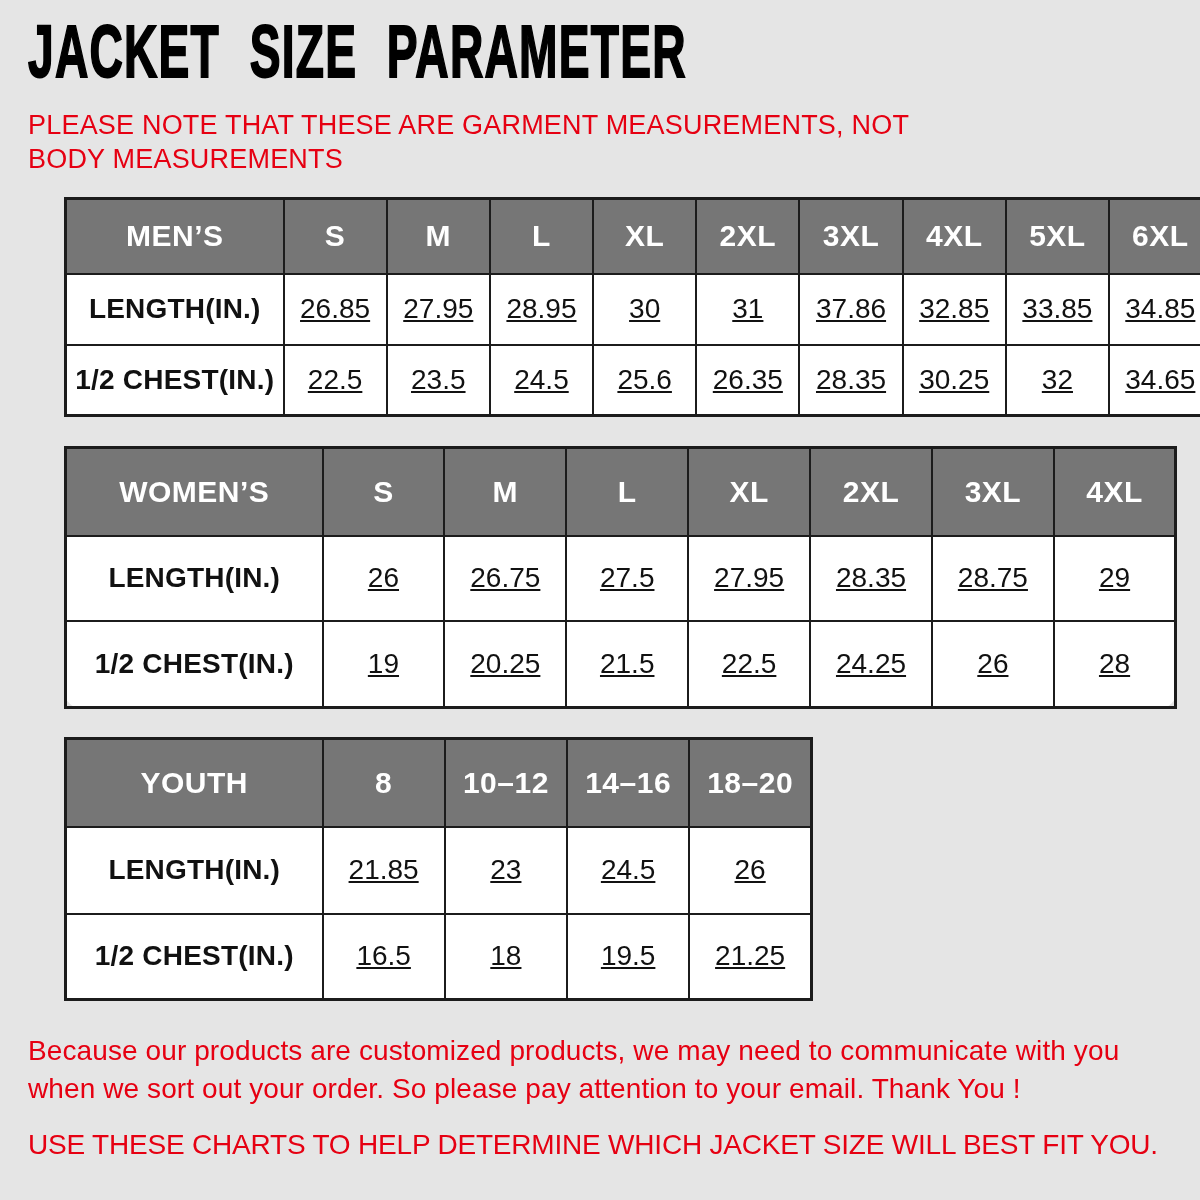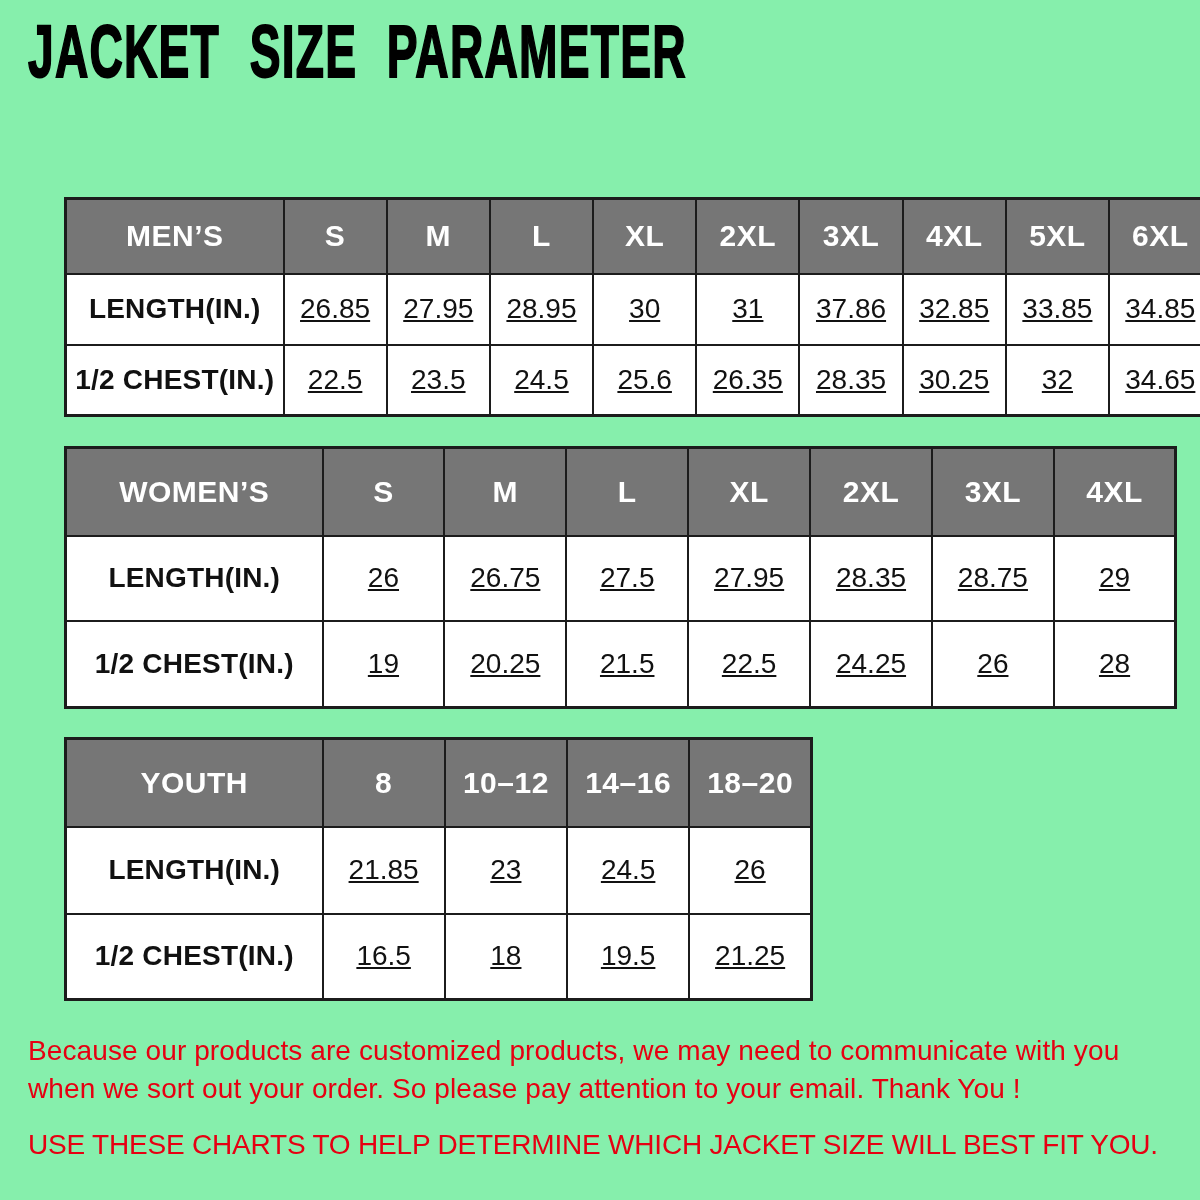--- a/index.html
+++ b/index.html
@@ -8,21 +8,21 @@
     --header-text:#ffffff;
     --border-dark:#1c1c1c;
     --title-color:#000000;
   }
   *{box-sizing:border-box;margin:0;padding:0;}
   html,body{background:#ffffff;}
   body{font-family:"Liberation Sans", sans-serif;}
   .canvas{
     position:relative;
     width:1200px;height:1200px;
-    background:#86efac;
+    background:#e5e5e5;
     overflow:hidden;
   }
   .title{
     position:absolute;
     left:28px;top:14px;
     width:1260px;
     font-size:77px;
     line-height:1.0;
     font-weight:700;
     color:var(--title-color);
@@ -97,20 +97,21 @@
     letter-spacing:-0.2px;
   }
 </style>
 </head>
 <body>
 
 <div class="canvas">
 
   <h1 class="title">JACKET SIZE PARAMETER</h1>
 
+  <p class="note">PLEASE NOTE THAT THESE ARE GARMENT MEASUREMENTS, NOT BODY MEASUREMENTS</p>
 
   <div class="tablebox tablebox-mens">
       <table class="grid" style="width: 1146.8px;">
         <colgroup>
           <col style="width: 218px;">
           <col style="width: 103.2px;">
           <col style="width: 103.2px;">
           <col style="width: 103.2px;">
           <col style="width: 103.2px;">
           <col style="width: 103.2px;">
@@ -156,21 +157,21 @@
             <td class="val">28.35</td>
             <td class="val">30.25</td>
             <td class="val">32</td>
             <td class="val">34.65</td>
           </tr>
         </tbody>
       </table>
     </div>
 
   <div class="tablebox tablebox-womens">
-      <table class="grid" style="width: 1110.3px;">
+      <table class="grid" style="width: 1110.3px; border-radius: 19px;">
         <colgroup>
           <col style="width: 257px;">
           <col style="width: 121.9px;">
           <col style="width: 121.9px;">
           <col style="width: 121.9px;">
           <col style="width: 121.9px;">
           <col style="width: 121.9px;">
           <col style="width: 121.9px;">
           <col style="width: 121.9px;">
         </colgroup>

